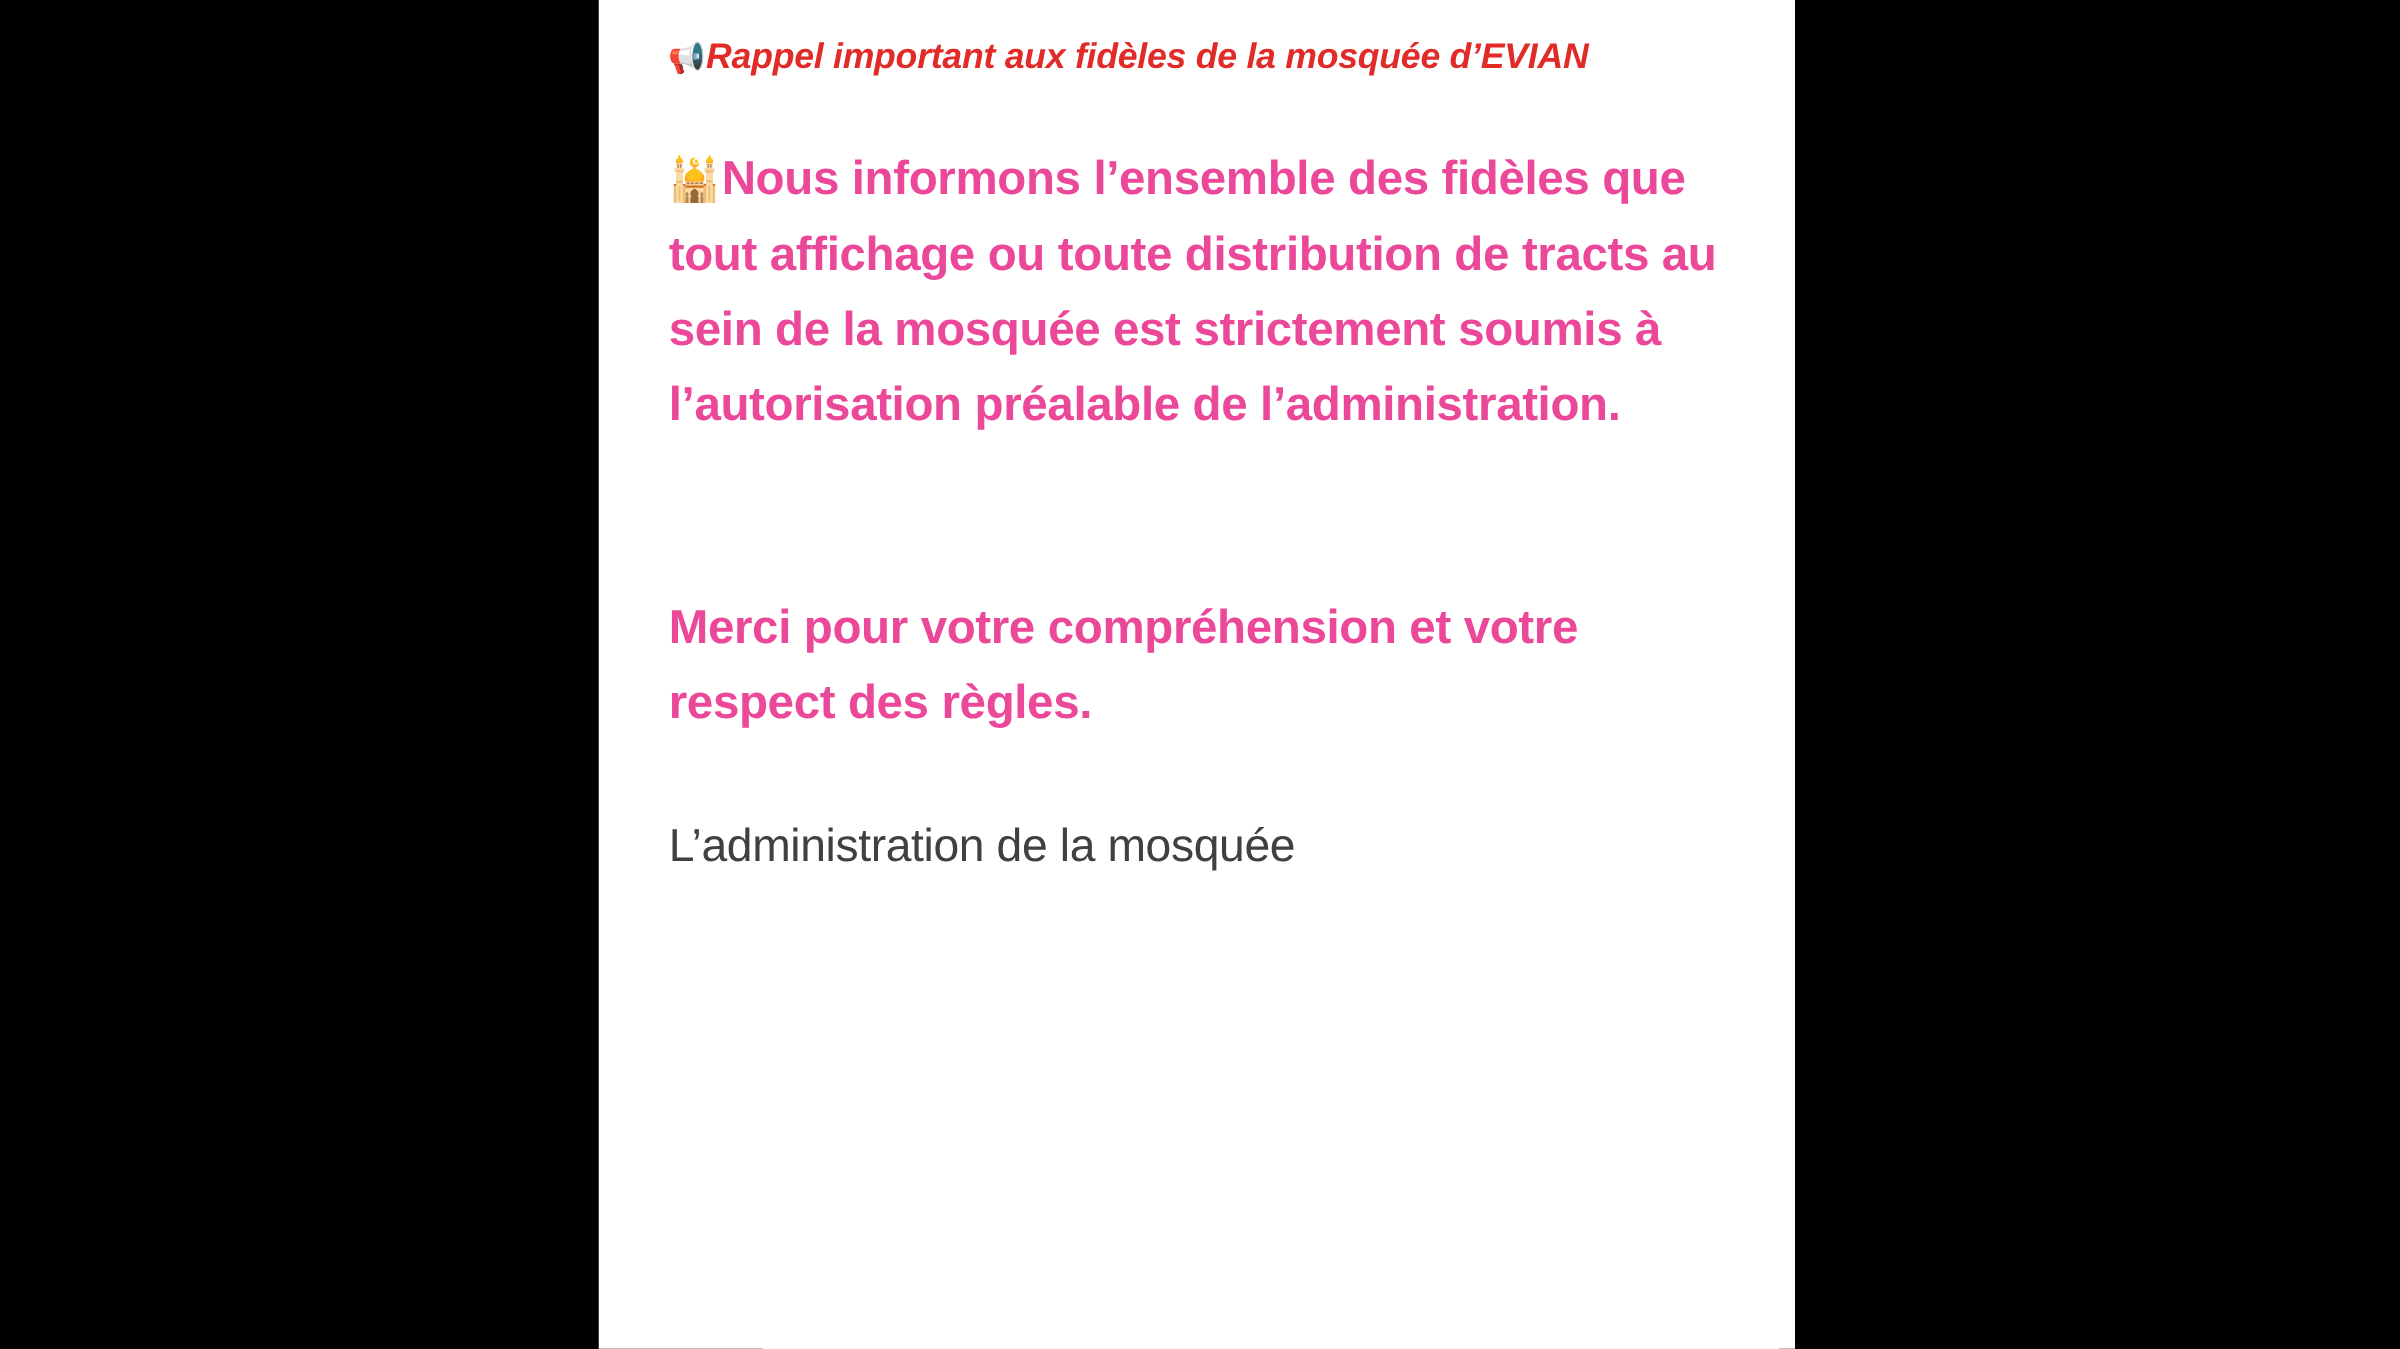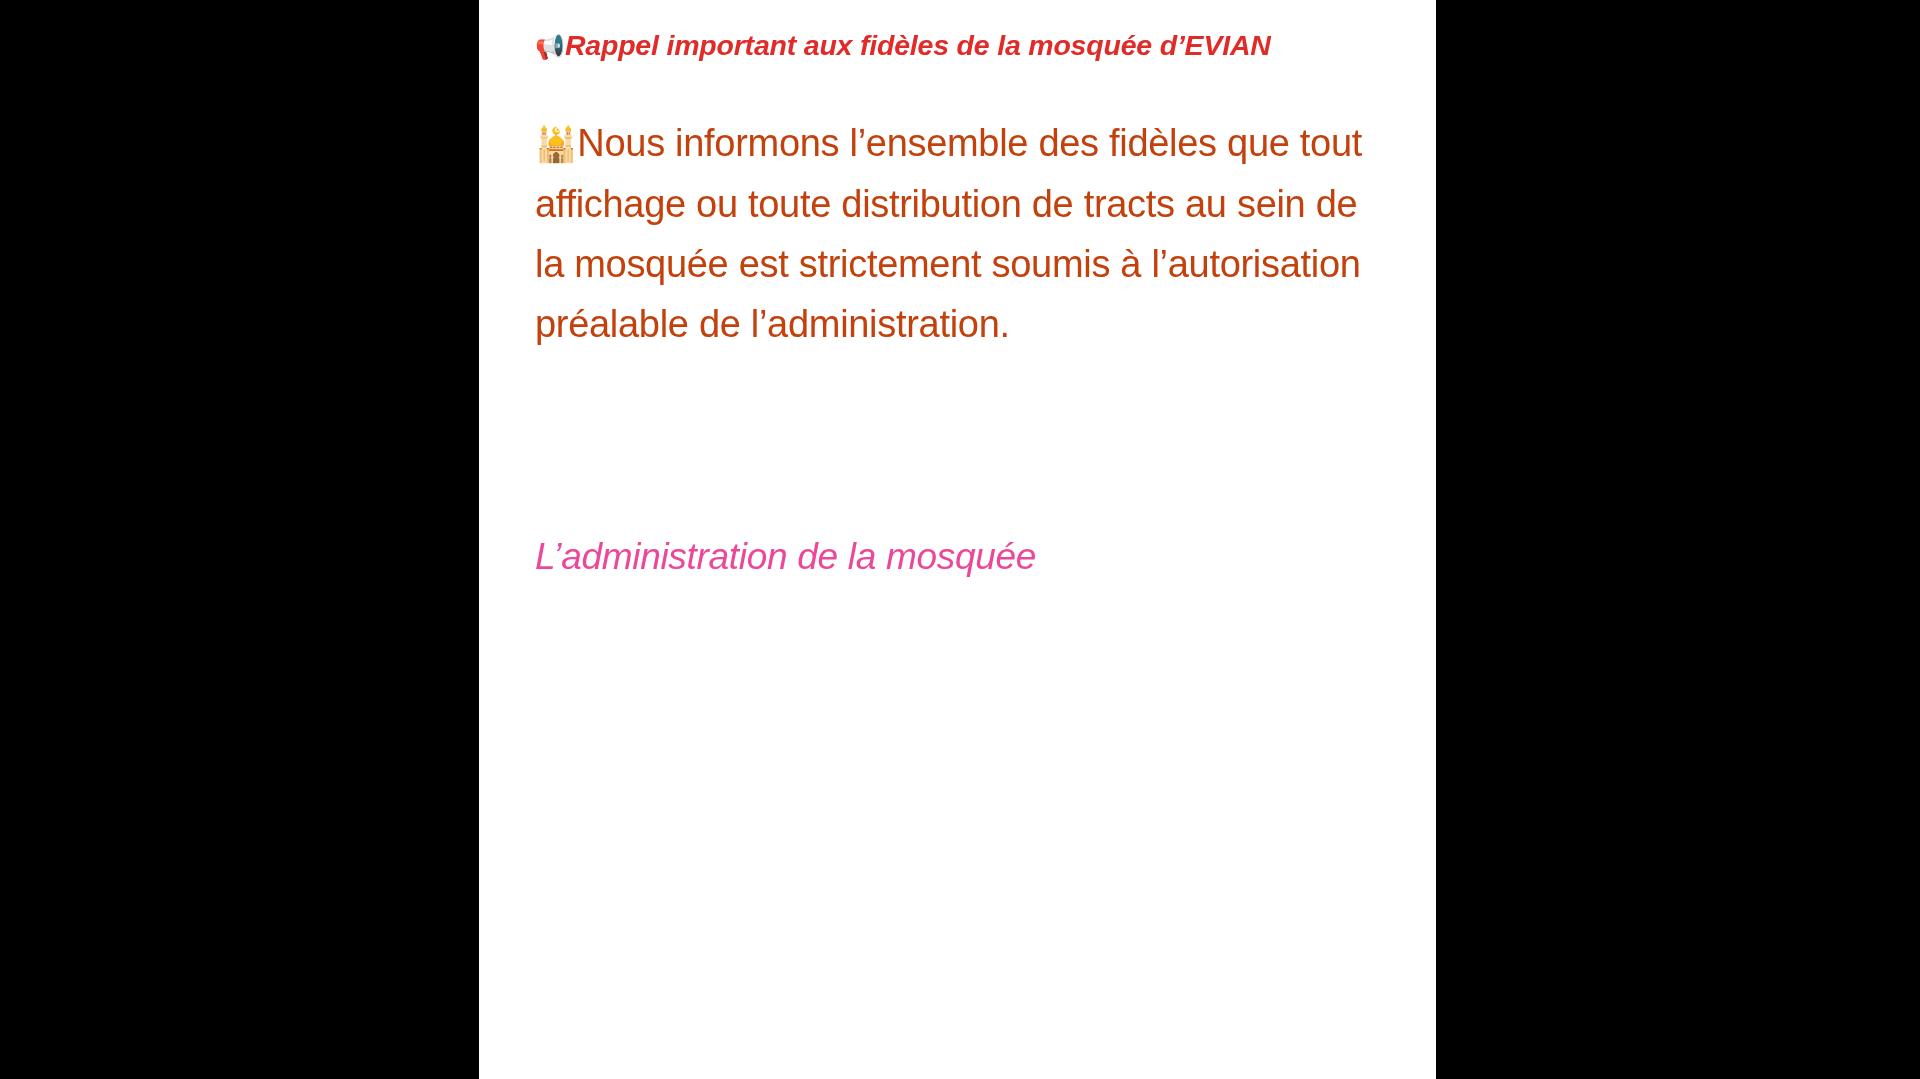--- a/index.html
+++ b/index.html
@@ -59,44 +59,43 @@
   }
   #post-heading .emoji {
     font-style: normal;
     font-weight: normal;
     font-size: 24px;
     letter-spacing: 0;
   }
 
   .post-paragraph {
     margin: 0;
-    color: #c2410c;
+    color: #ec4899;
     font-size: 38px;
     line-height: 60px;
-    font-weight: normal;
+    font-weight: bold;
     letter-spacing: -0.3px;
   }
   .post-paragraph .emoji {
     font-size: 34px;
     letter-spacing: 0;
   }
   .post-paragraph .emoji.warn {
     font-size: 36px;
     padding-right: 5px;
   }
 
   .spacer-block { height: 59px; }
   .spacer-first { height: 49px; }
 
   .post-signature {
     margin: 0;
-    color: #ec4899;
+    color: #404040;
     font-size: 37px;
     line-height: 52px;
-    font-style: italic;
     letter-spacing: -0.3px;
   }
 </style>
 </head>
 <body>
 
 <div id="screen">
 
   <div class="bar left"></div>
   <div class="bar right"></div>
@@ -107,19 +106,20 @@
 
     <div class="spacer-first"></div>
 
     <p class="post-paragraph"><span class="emoji">🕌</span><span>Nous informons l’ensemble des fidèles que tout affichage ou toute distribution de tracts au sein de la mosquée est strictement soumis à l’autorisation préalable de l’administration.</span></p>
 
     <div class="spacer-block"></div>
 
 
     <div class="spacer-block"></div>
 
+    <p class="post-paragraph">Merci pour votre compréhension et votre respect des règles.</p>
 
     <div class="spacer-block"></div>
 
     <p class="post-signature">L’administration de la mosquée</p>
 
   </div>
 </div>
 
 </body></html>

